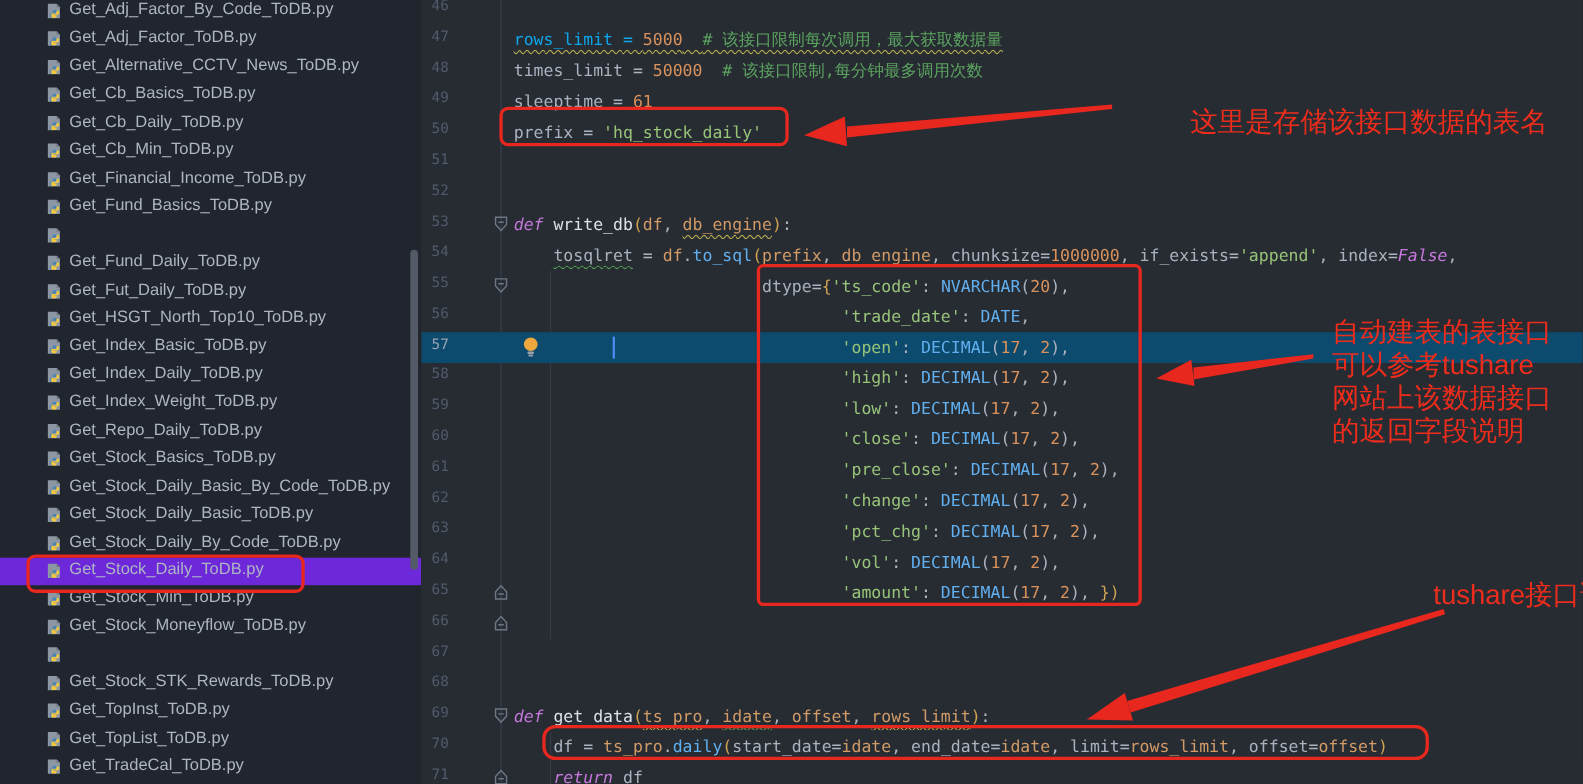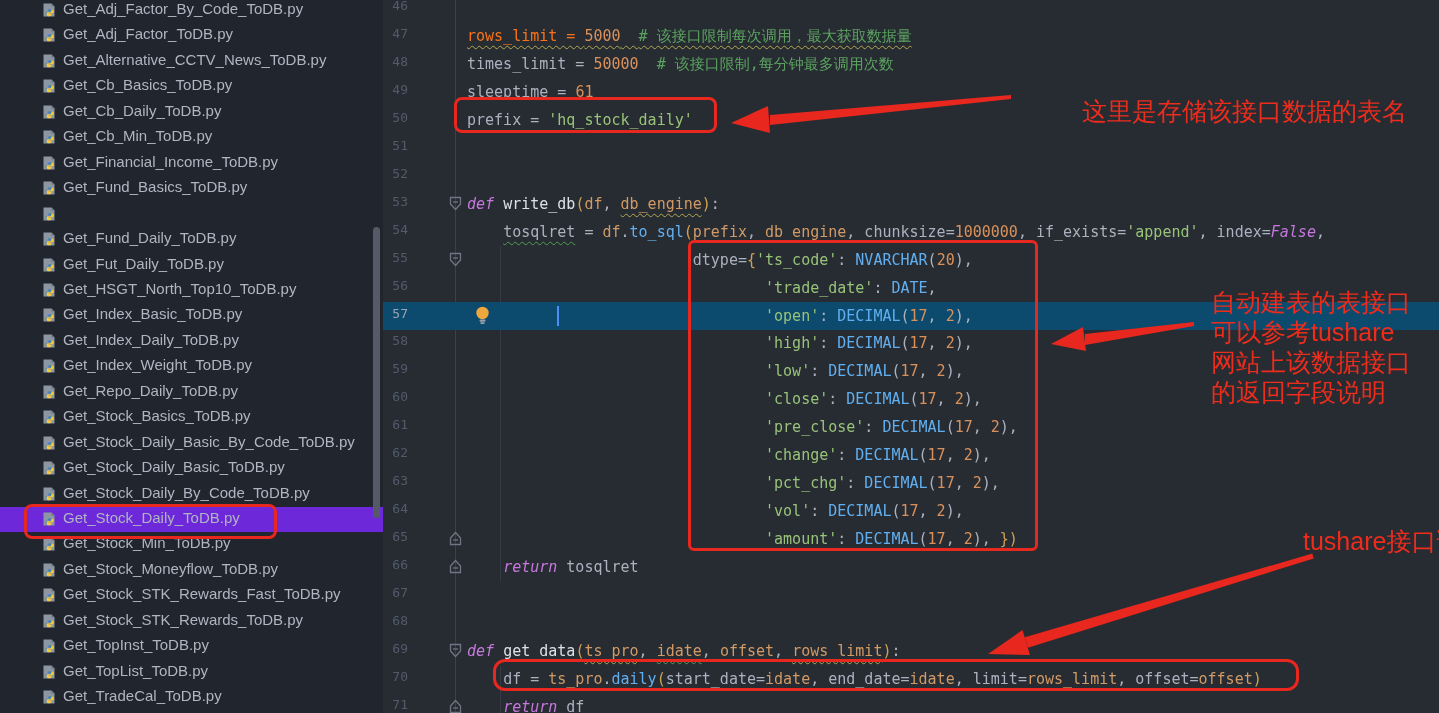--- a/index.html
+++ b/index.html
@@ -254,21 +254,20 @@
             </svg></span>
           <span class="fname">Get_Stock_Moneyflow_ToDB.py</span>
         </div>
         <div class="tree-row" style="top: 583.35px;">
           <span class="picon"><svg width="16" height="16" viewBox="0 0 16 16">
               <path d="M2.5 1.5h8l3 3v10h-11z" fill="#8d97a3"></path>
               <path d="M10.5 1.5l3 3h-3z" fill="#6d7680"></path>
               <path d="M8.6 7.2c-1.6 0-1.9.8-1.9 1.4v1h2.6v.5H5.9c-.9 0-1.5.6-1.5 1.9 0 1.2.6 1.9 1.5 1.9h.9v-1.2c0-.9.7-1.5 1.6-1.5h2.1c.7 0 1.2-.6 1.2-1.3V8.6c0-.7-.7-1.4-1.5-1.4z" fill="#4584b6"></path>
               <path d="M9.1 15.4c1.6 0 1.9-.8 1.9-1.4v-1H8.4v-.5h3.4c.9 0 1.5-.6 1.5-1.9 0-1.2-.6-1.9-1.5-1.9h-.9V10c0 .9-.7 1.5-1.6 1.5H7.2c-.7 0-1.2.6-1.2 1.3V14c0 .7.7 1.4 1.5 1.4z" fill="#f5c842" transform="translate(-.5 -1.2)"></path>
             </svg></span>
-          <span class="fname">Get_Stock_STK_Rewards_Fast_ToDB.py</span>
         </div>
         <div class="tree-row" style="top: 608.8px;">
           <span class="picon"><svg width="16" height="16" viewBox="0 0 16 16">
               <path d="M2.5 1.5h8l3 3v10h-11z" fill="#8d97a3"></path>
               <path d="M10.5 1.5l3 3h-3z" fill="#6d7680"></path>
               <path d="M8.6 7.2c-1.6 0-1.9.8-1.9 1.4v1h2.6v.5H5.9c-.9 0-1.5.6-1.5 1.9 0 1.2.6 1.9 1.5 1.9h.9v-1.2c0-.9.7-1.5 1.6-1.5h2.1c.7 0 1.2-.6 1.2-1.3V8.6c0-.7-.7-1.4-1.5-1.4z" fill="#4584b6"></path>
               <path d="M9.1 15.4c1.6 0 1.9-.8 1.9-1.4v-1H8.4v-.5h3.4c.9 0 1.5-.6 1.5-1.9 0-1.2-.6-1.9-1.5-1.9h-.9V10c0 .9-.7 1.5-1.6 1.5H7.2c-.7 0-1.2.6-1.2 1.3V14c0 .7.7 1.4 1.5 1.4z" fill="#f5c842" transform="translate(-.5 -1.2)"></path>
             </svg></span>
           <span class="fname">Get_Stock_STK_Rewards_ToDB.py</span>
         </div>
@@ -307,21 +306,21 @@
     <div id="gutter-border"></div>
     <div class="indent-guide" style="top:246px;height:335px;"></div>
     <div class="indent-guide" style="top:666px;height:47px;"></div>
     <div id="code-lines">
         <div class="code-row" style="top: -5.95px;">
           <span class="lnum">46</span>
           <span class="ctext"></span>
         </div>
         <div class="code-row" style="top: 22px;">
           <span class="lnum">47</span>
-          <span class="ctext wavy-y"><span style="color: #f97316;">rows_limit = </span><span style="color: rgb(217, 145, 92);">5000</span><span style="color: rgb(171, 178, 191);">  </span><span style="color: rgb(91, 162, 95);"># 该接口限制每次调用，最大获取数据量</span></span>
+          <span class="ctext wavy-y"><span style="color: #0ea5e9;">rows_limit = </span><span style="color: rgb(217, 145, 92);">5000</span><span style="color: rgb(171, 178, 191);">  </span><span style="color: rgb(91, 162, 95);"># 该接口限制每次调用，最大获取数据量</span></span>
         </div>
         <div class="code-row" style="top: 49.95px;">
           <span class="lnum">48</span>
           <span class="ctext"><span style="color: rgb(171, 178, 191);">times_limit = </span><span style="color: rgb(217, 145, 92);">50000</span><span style="color: rgb(171, 178, 191);">  </span><span style="color: rgb(91, 162, 95);"># 该接口限制,每分钟最多调用次数</span></span>
         </div>
         <div class="code-row" style="top: 77.9px;">
           <span class="lnum">49</span>
           <span class="ctext"><span style="color: rgb(171, 178, 191);">sleeptime = </span><span style="color: rgb(217, 145, 92);">61</span></span>
         </div>
         <div class="code-row" style="top: 105.85px;">
@@ -405,21 +404,20 @@
               <path d="M4 9h5" stroke="#6e7683" stroke-width="1.3"></path>
             </svg></span>
           <span class="ctext">                                 <span style="color: rgb(152, 195, 121);">'amount'</span><span style="color: rgb(171, 178, 191);">: </span><span style="color: rgb(97, 175, 239);">DECIMAL</span><span style="color: rgb(171, 178, 191);">(</span><span style="color: rgb(217, 145, 92);">17</span><span style="color: rgb(171, 178, 191);">, </span><span style="color: rgb(217, 145, 92);">2</span><span style="color: rgb(171, 178, 191);">), </span><span style="color: rgb(207, 161, 82);">})</span></span>
         </div>
         <div class="code-row" style="top: 553.05px;">
           <span class="lnum">66</span>
           <span class="fold"><svg width="13" height="15" viewBox="0 0 13 15">
               <path d="M1.5 13.5h10V7l-5-5.5-5 5.5z" fill="none" stroke="#6e7683" stroke-width="1.3"></path>
               <path d="M4 9h5" stroke="#6e7683" stroke-width="1.3"></path>
             </svg></span>
-          <span class="ctext">    <span class="tk-k" style="color: rgb(198, 120, 221);">return </span><span style="color: rgb(171, 178, 191);">tosqlret</span></span>
         </div>
         <div class="code-row" style="top: 581px;">
           <span class="lnum">67</span>
           <span class="ctext"></span>
         </div>
         <div class="code-row" style="top: 608.95px;">
           <span class="lnum">68</span>
           <span class="ctext"></span>
         </div>
         <div class="code-row" style="top: 636.9px;">

